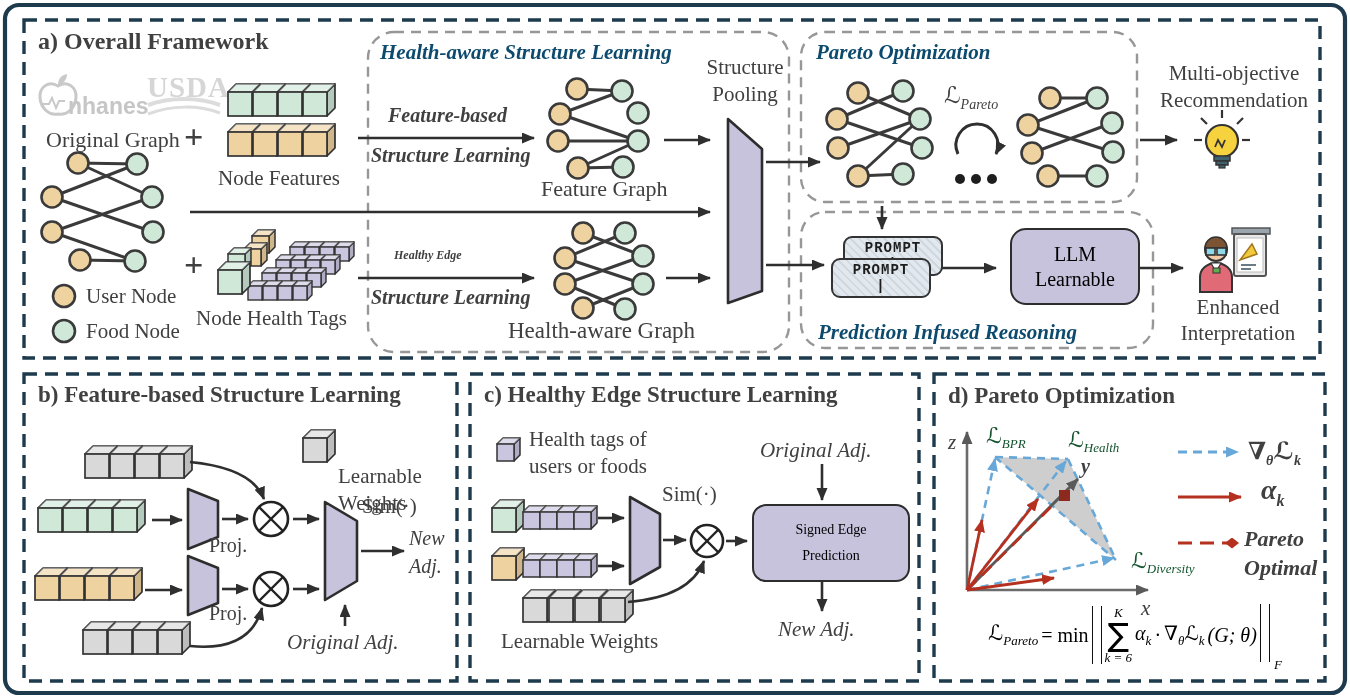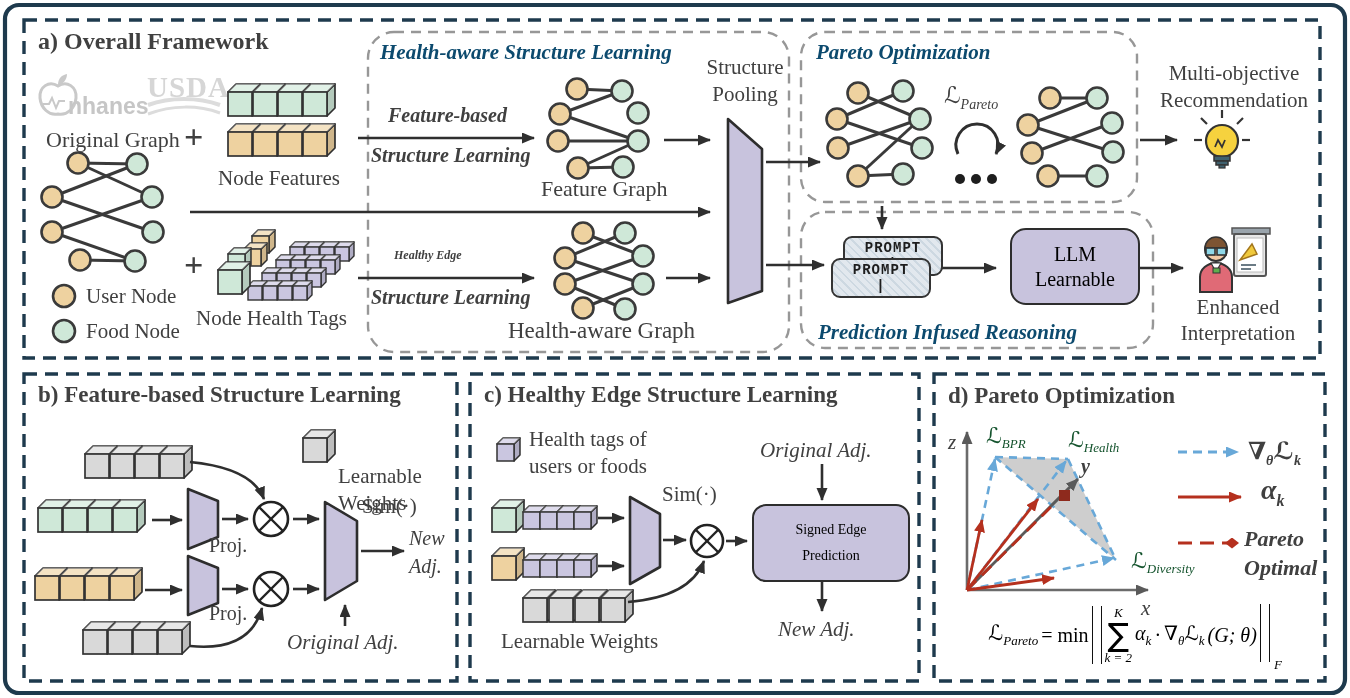--- a/index.html
+++ b/index.html
@@ -514,21 +514,21 @@
   <span>Optimal</span>
 </div>
 
 <div class="formula" style="left:938px;top:594px;width:382px;height:82px;font-size:20px;">
   <span class="it" style="font-size:21px;"><span class="scriptL">ℒ</span><sub style="font-size:13px;">Pareto</sub></span>
   <span>= min</span>
   <span class="nbar"></span>
   <span class="sumstack">
     <span class="it" style="font-size:13px;">K</span>
     <span style="font-size:32px;font-family:'DejaVu Sans',sans-serif;">∑</span>
-    <span class="it" style="font-size:13px;">k = 2</span>
+    <span class="it" style="font-size:13px;">k = 6</span>
   </span>
   <span class="it"><span>α</span><sub style="font-size:13px;">k</sub></span>
   <span>·</span>
   <span><span>∇</span><sub class="it" style="font-size:13px;">θ</sub><span class="scriptL">ℒ</span><sub class="it" style="font-size:13px;">k</sub></span>
   <span class="it">(G; θ)</span>
   <span class="normwrap"><span class="nbar"></span><sub class="fsub it" style="font-size:13px;">F</sub></span>
 </div>
 
 </div>
 

